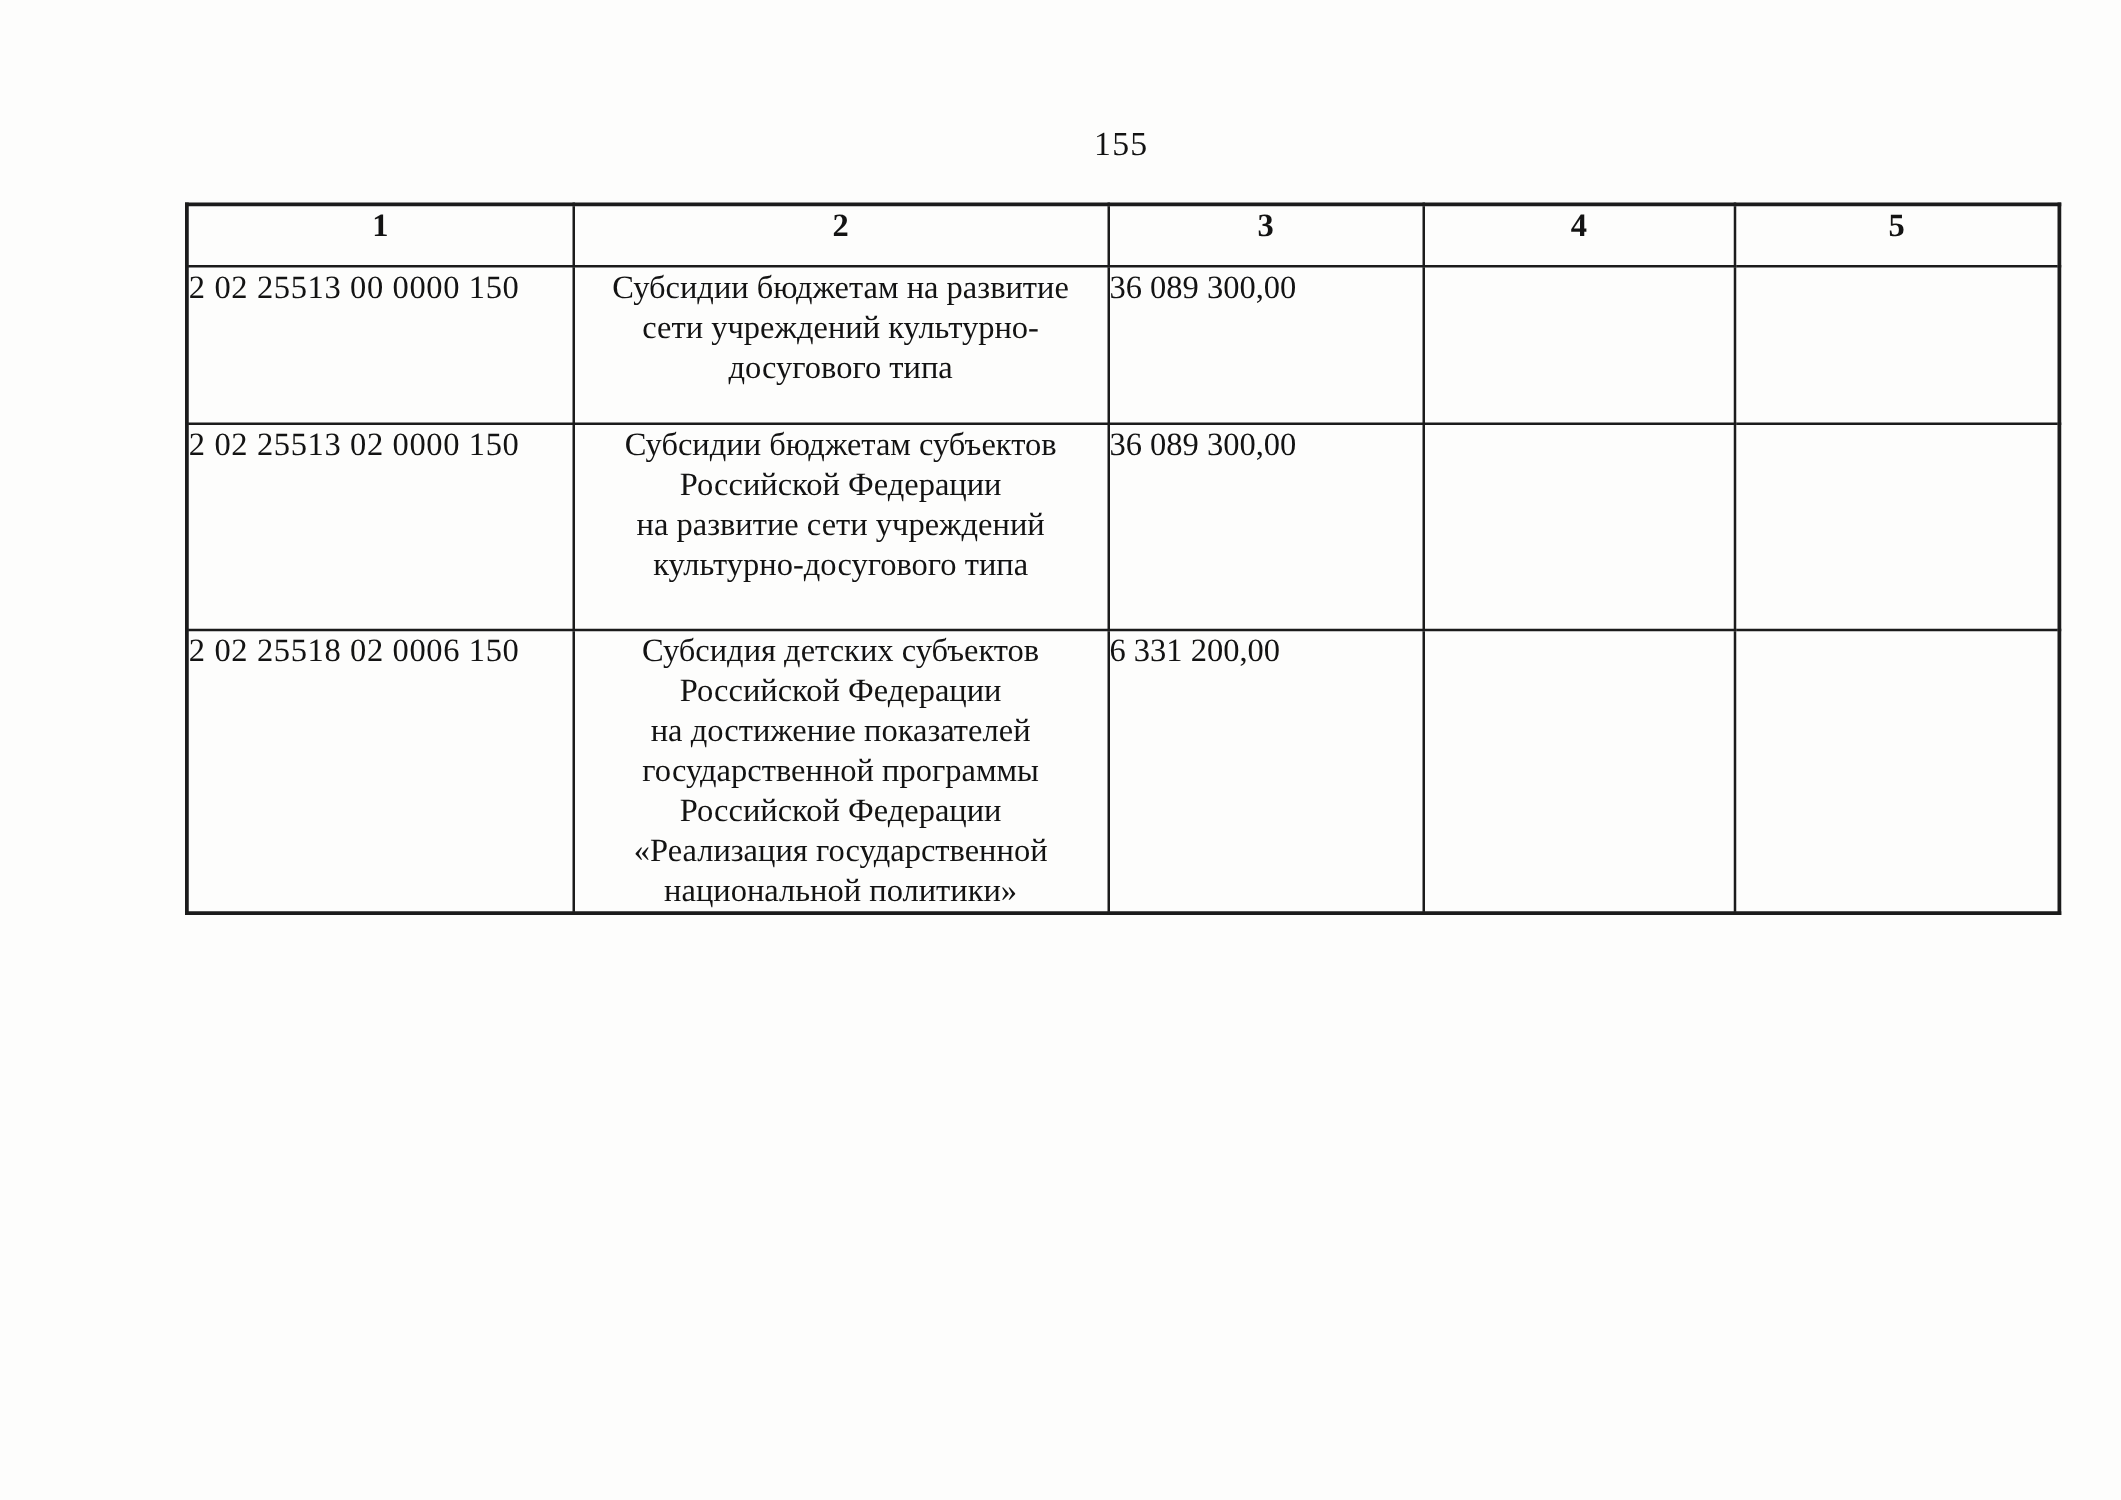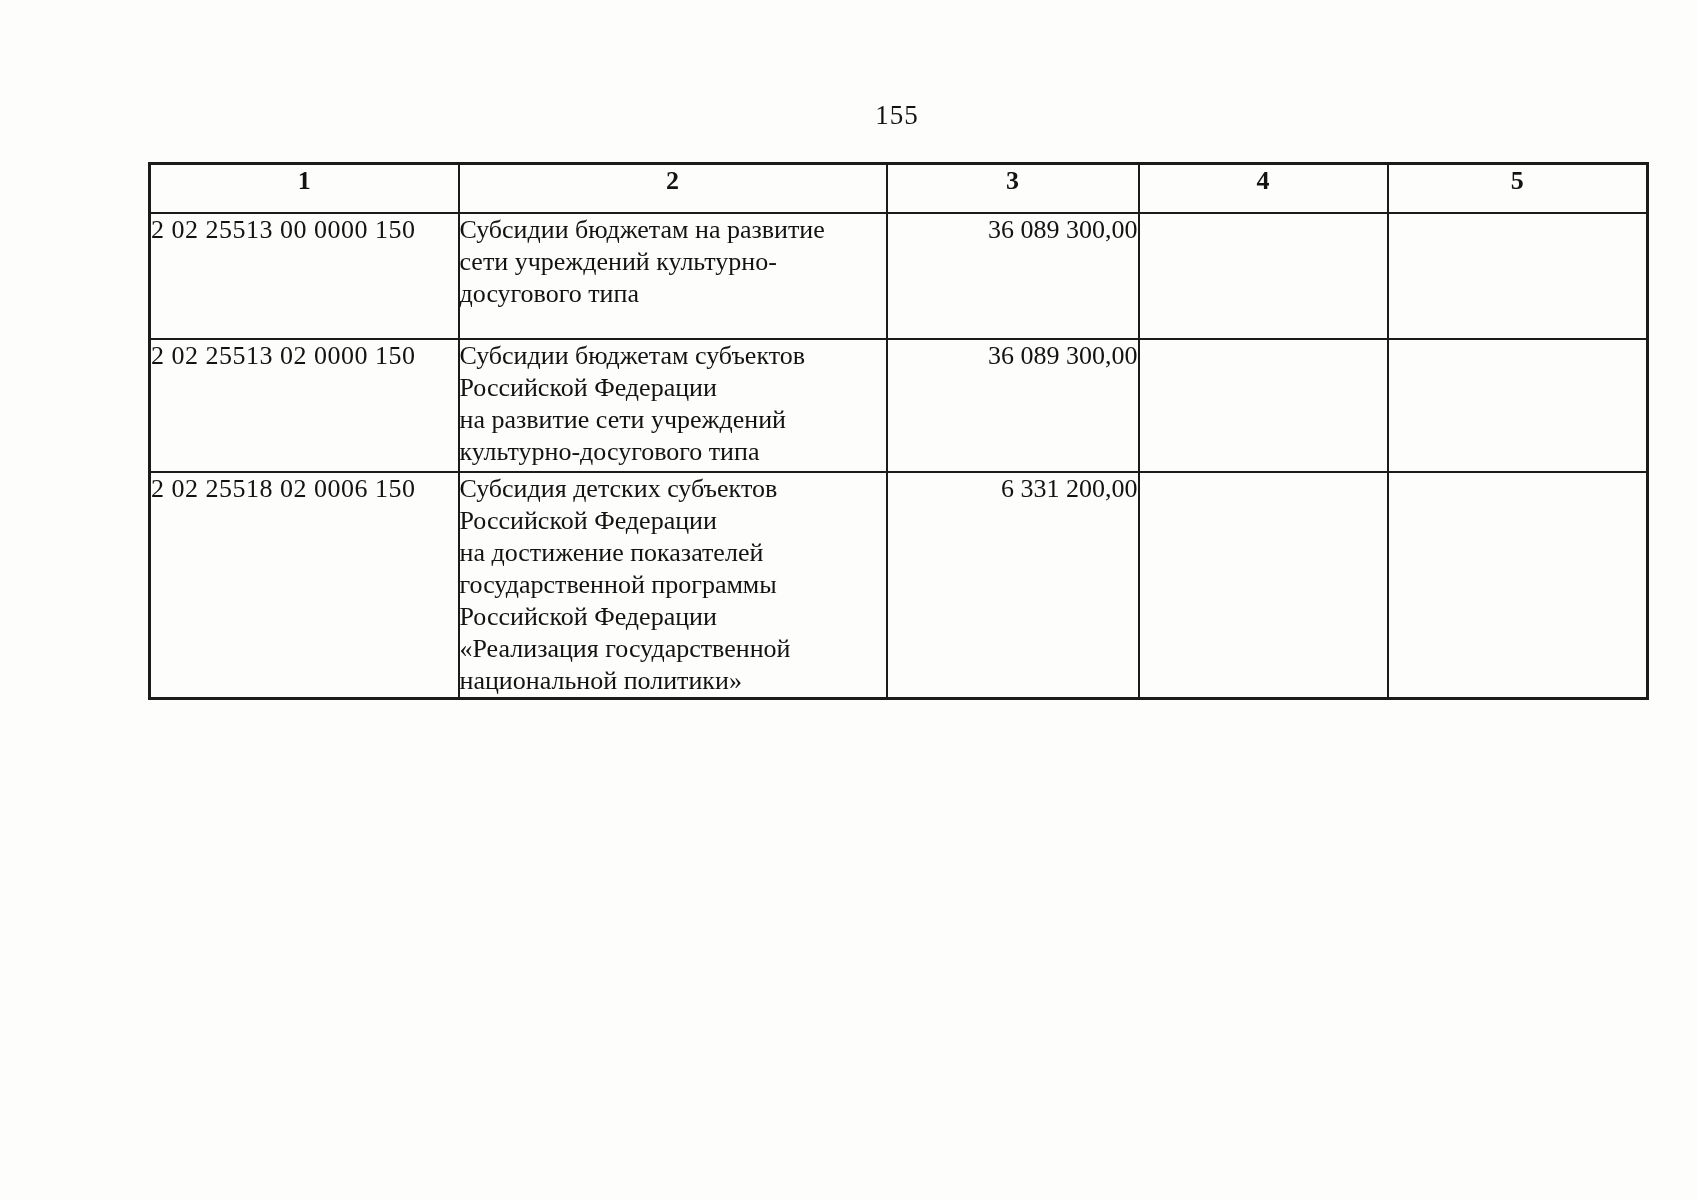--- a/index.html
+++ b/index.html
@@ -57,30 +57,29 @@
     border-bottom-width: 3px;
   }
   td.code {
     padding: 4px 6px 4px 16px;
     text-align: left;
     white-space: nowrap;
     letter-spacing: 0.5px;
   }
   td.desc {
     padding: 4px 8px 4px 13px;
-    text-align: left;
+    text-align: center;
     white-space: pre-line;
   }
   td.amount {
     padding: 4px 14px 4px 6px;
-    text-align: right;
     white-space: nowrap;
   }
   tbody tr:nth-child(1) { height: 126px; }
-  tbody tr:nth-child(2) { height: 133px; }
+  tbody tr:nth-child(2) { height: 165px; }
   tbody tr:nth-child(3) { height: 165px; }
   tbody tr:nth-child(4) { height: 191px; }
   tbody tr:nth-child(5) { height: 231px; }
 </style>
 </head>
 <body>
 
 <div class="page-number">155</div>
 
 <table class="budget-table">

